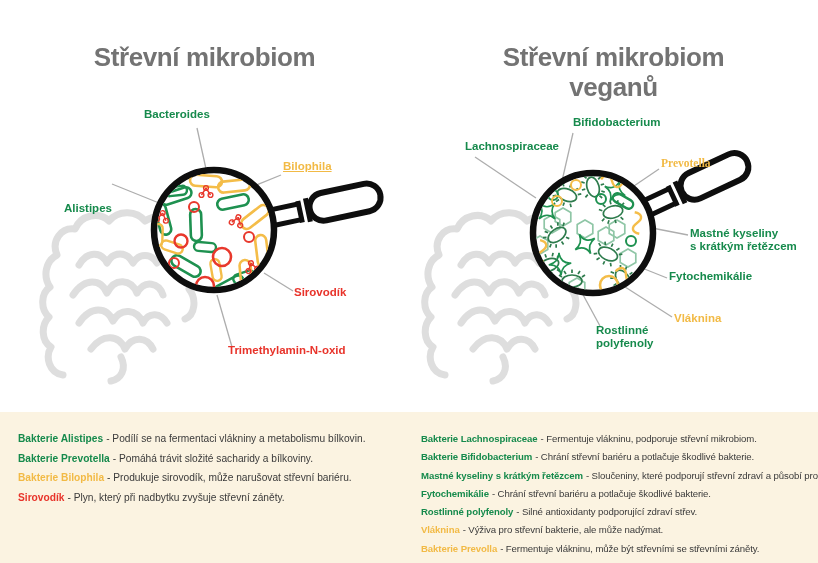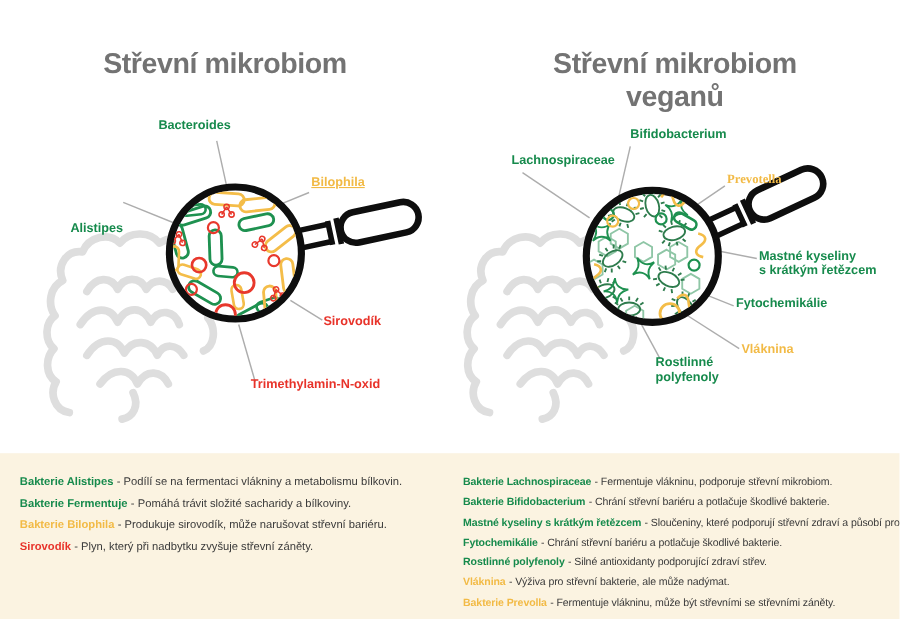--- a/index.html
+++ b/index.html
@@ -252,21 +252,21 @@
   <div class="lab c-green lab-mastne">Mastné kyseliny
 s krátkým řetězcem</div>
   <div class="lab c-green lab-fytochemikalie">Fytochemikálie</div>
   <div class="lab c-yellow lab-vlaknina">Vláknina</div>
   <div class="lab c-green lab-rostlinne">Rostlinné
 polyfenoly</div>
 
   <div class="footer">
     <div class="desc-col desc-col-left">
       <div class="drow"><span class="term c-green">Bakterie Alistipes</span><span class="dtext">- Podílí se na fermentaci vlákniny a metabolismu bílkovin.</span></div>
-      <div class="drow"><span class="term c-green">Bakterie Fermentuje</span><span class="dtext">- Pomáhá trávit složité sacharidy a bílkoviny.</span></div>
+      <div class="drow"><span class="term c-green">Bakterie Prevotella</span><span class="dtext">- Pomáhá trávit složité sacharidy a bílkoviny.</span></div>
       <div class="drow"><span class="term c-yellow">Bakterie Bilophila</span><span class="dtext">- Produkuje sirovodík, může narušovat střevní bariéru.</span></div>
       <div class="drow"><span class="term c-red">Sirovodík</span><span class="dtext">- Plyn, který při nadbytku zvyšuje střevní záněty.</span></div>
     </div>
     <div class="desc-col desc-col-right">
       <div class="drow"><span class="term c-green">Bakterie Lachnospiraceae</span><span class="dtext">- Fermentuje vlákninu, podporuje střevní mikrobiom.</span></div>
       <div class="drow"><span class="term c-green">Bakterie Bifidobacterium</span><span class="dtext">- Chrání střevní bariéru a potlačuje škodlivé bakterie.</span></div>
       <div class="drow"><span class="term c-green">Mastné kyseliny s krátkým řetězcem</span><span class="dtext">- Sloučeniny, které podporují střevní zdraví a působí protizánětlivě.</span></div>
       <div class="drow"><span class="term c-green">Fytochemikálie</span><span class="dtext">- Chrání střevní bariéru a potlačuje škodlivé bakterie.</span></div>
       <div class="drow"><span class="term c-green">Rostlinné polyfenoly</span><span class="dtext">- Silné antioxidanty podporující zdraví střev.</span></div>
       <div class="drow"><span class="term c-yellow">Vláknina</span><span class="dtext">- Výživa pro střevní bakterie, ale může nadýmat.</span></div>

